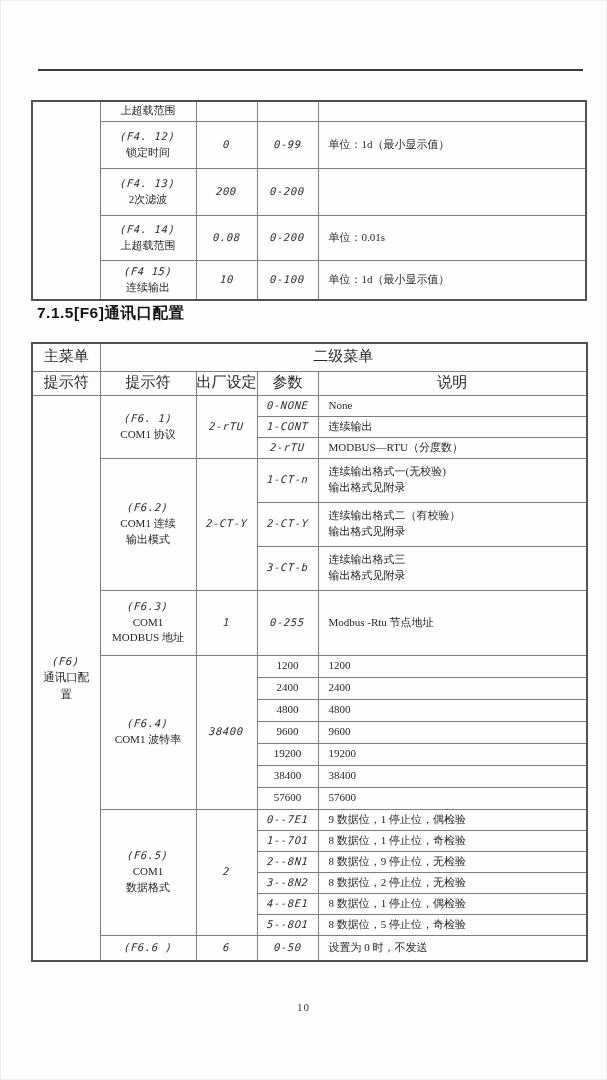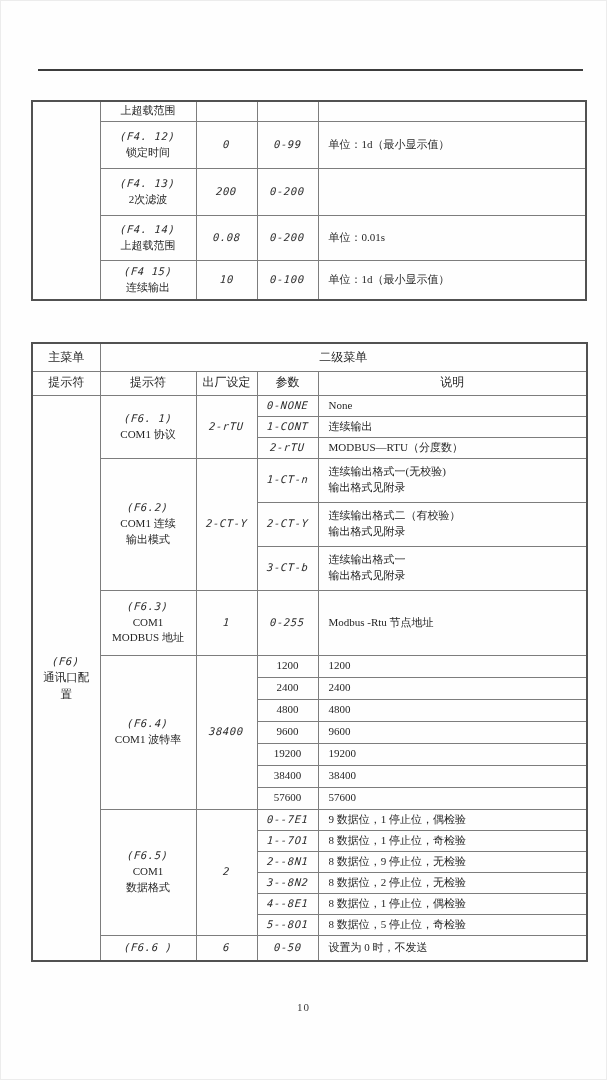--- a/index.html
+++ b/index.html
@@ -78,21 +78,21 @@
     margin-left: 40px;
   }
   .main-menu-cell {
     padding: 0 6px;
     font-size: 11.5px;
   }
   .prompt-cell {
     padding: 0 3px;
   }
   .hdr {
-    font-size: 12px;
+    font-size: 15px;
   }
   .page-number {
     position: absolute;
     left: 0;
     top: 1001px;
     width: 100%;
     text-align: center;
     font-size: 11px;
     color: #3a3a3a;
     letter-spacing: 1px;
@@ -155,20 +155,21 @@
           <div class="seg">(F4 15)</div>
           <div>连续输出</div>
         </td>
         <td><span class="seg">10</span></td>
         <td><span class="seg">0-100</span></td>
         <td class="desc-cell">单位：1d（最小显示值）</td>
       </tr>
     </tbody>
   </table>
 
+  <div class="heading">7.1.5[F6]通讯口配置</div>
 
   <table class="t2">
     <colgroup>
         <col style="width:68px">
         <col style="width:96px">
         <col style="width:61px">
         <col style="width:61px">
         <col>
       </colgroup>
     <tbody>
@@ -222,21 +223,21 @@
       <tr style="height:44px">
         <td><span class="seg">2-CT-Y</span></td>
         <td class="desc-cell">
           <div>连续输出格式二（有校验）</div>
           <div>输出格式见附录</div>
         </td>
       </tr>
       <tr style="height:44px">
         <td><span class="seg">3-CT-b</span></td>
         <td class="desc-cell">
-          <div>连续输出格式一</div>
+          <div>连续输出格式三</div>
           <div>输出格式见附录</div>
         </td>
       </tr>
 
       <tr style="height:65px">
         <td class="prompt-cell">
           <div class="seg">(F6.3)</div>
           <div>COM1</div>
           <div>MODBUS 地址</div>
         </td>

